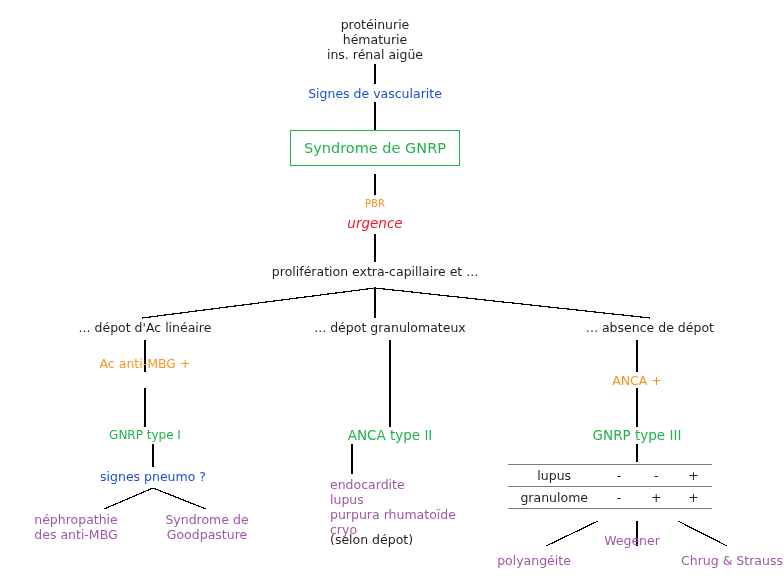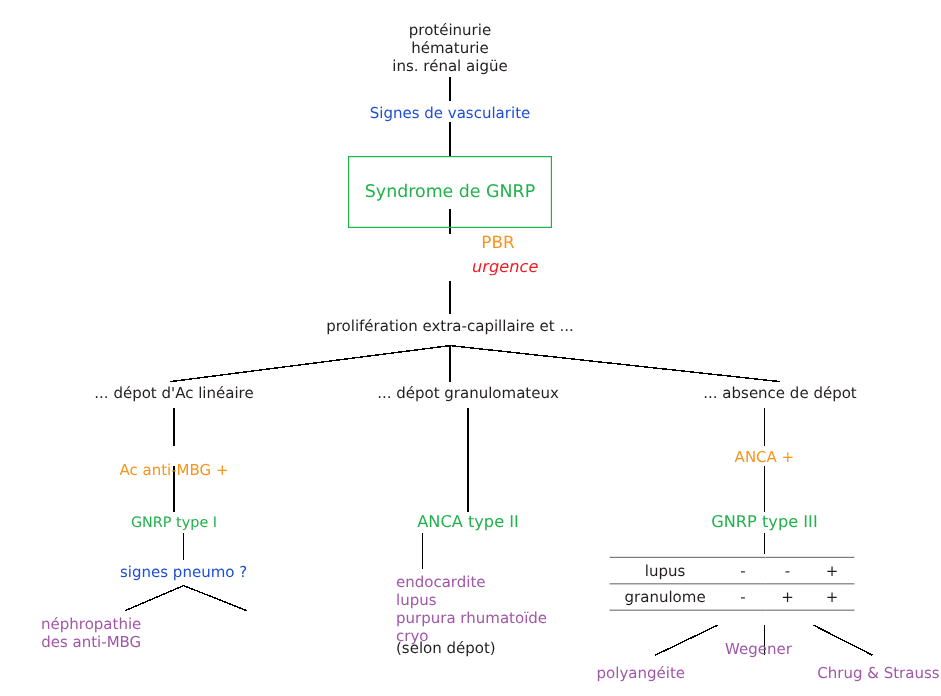--- a/index.html
+++ b/index.html
@@ -33,30 +33,30 @@
   .center {
     transform: translateX(-50%);
     text-align: center;
   }
   .leftalign {
     text-align: left;
   }
   .blue   { color: #1d4ed8; }
   .green  { color: #22b24c; }
   .orange { color: #f7941e; }
-  .red    { color: #ed1c24; font-style: italic; margin-left: 46px; }
+  .red    { color: #ed1c24; font-style: italic; }
   .purple { color: #a157a8; }
   .black  { color: #231f20; }
 
   #gnrp-box {
     position: absolute;
     left: 290px;
     top: 130px;
     width: 170px;
-    height: 60px;
+    height: 36px;
     border: 1.6px solid #22b24c;
     box-sizing: border-box;
     display: flex;
     align-items: center;
     justify-content: center;
   }
   #gnrp-box .boxlabel {
     color: #22b24c;
     font-size: 14.5px;
   }
@@ -128,34 +128,36 @@
   <div class="node center black" style="left:375px; top:17px;">protéinurie
 hématurie
 ins. rénal aigüe</div>
 
   <div class="node center blue" style="left:375px; top:86px;">Signes de vascularite</div>
 
   <div id="gnrp-box">
     <span class="boxlabel">Syndrome de GNRP</span>
   </div>
 
-  <div class="node center orange" style="left:375px; top:196px; font-size:14px;margin-left:40px;">PBR</div>
+  <div class="node center orange" style="left:375px; top:196px; font-size:10px;">PBR</div>
   <div class="node center red" style="left:375px; top:216px; font-size:13.5px;">urgence</div>
 
   <div class="node center black" style="left:375px; top:264px;">prolifération extra-capillaire et ...</div>
 
   <div class="node center black" style="left:145px; top:320px;">... dépot d'Ac linéaire</div>
   <div class="node center black" style="left:390px; top:320px;">... dépot granulomateux</div>
   <div class="node center black" style="left:650px; top:320px;">... absence de dépot</div>
 
-  <div class="node center orange" style="left:145px; top:384px;">Ac anti-MBG +</div>
+  <div class="node center orange" style="left:145px; top:356px;">Ac anti-MBG +</div>
   <div class="node center green" style="left:145px; top:428px; font-size:12px;">GNRP type I</div>
   <div class="node center blue" style="left:153px; top:469px;">signes pneumo ?</div>
   <div class="node center purple" style="left:76px; top:512px;">néphropathie
 des anti-MBG</div>
+  <div class="node center purple" style="left:207px; top:512px;">Syndrome de
+Goodpasture</div>
 
   <div class="node center green" style="left:390px; top:428px; font-size:13.5px;">ANCA type II</div>
   <div class="node leftalign purple" style="left:330px; top:477px;">endocardite
 lupus
 purpura rhumatoïde
 cryo</div>
   <div class="node leftalign black" style="left:330px; top:532px;">(selon dépot)</div>
 
   <div class="node center orange" style="left:637px; top:373px;">ANCA +</div>
   <div class="node center green" style="left:637px; top:428px; font-size:13.5px;">GNRP type III</div>

